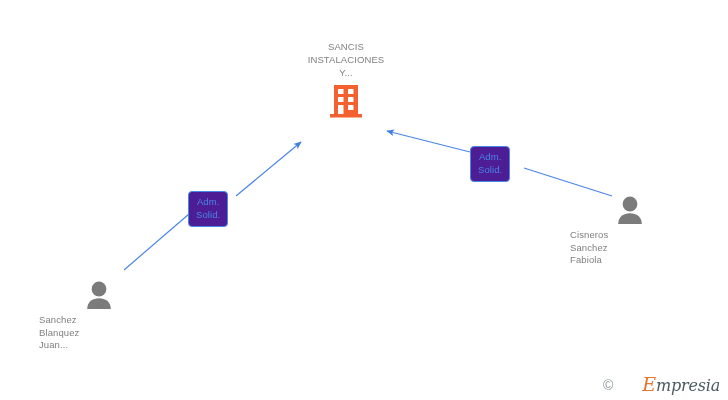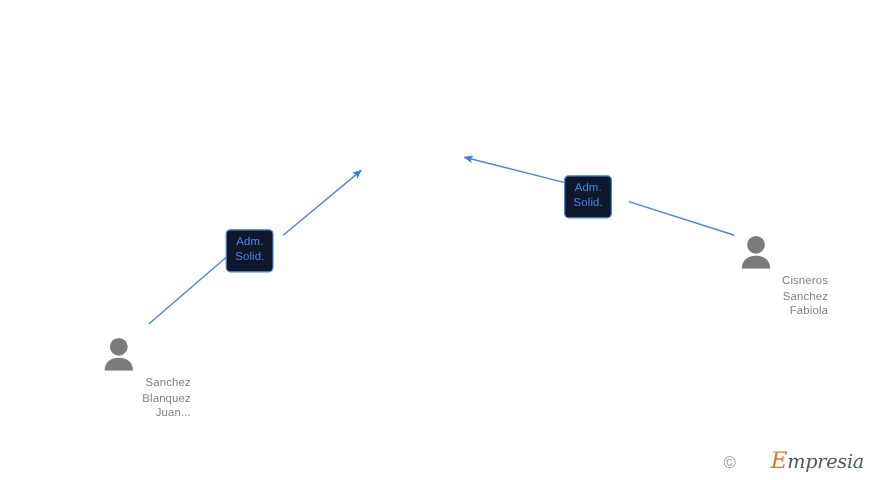--- a/index.html
+++ b/index.html
@@ -49,42 +49,42 @@
   }
   #company-node .company-icon-wrap {
     margin-top: 5px;
     display: flex;
     justify-content: center;
   }
   
   .person-node {
     position: absolute;
     width: 120px;
-    text-align: right;
+    text-align: left;
   }
   .person-node .person-icon-wrap {
     display: flex;
     justify-content: center;
   }
   .person-node .person-name {
     margin-top: 5px;
     font-size: 9.5px;
     line-height: 12.5px;
     color: #808080;
     letter-spacing: 0.1px;
     white-space: pre-line;
   }
   #person-node-left  { left: 39px;  top: 281px; }
   #person-node-right { left: 570px; top: 196px; }
 
   
   .relation-label {
     position: absolute;
     box-sizing: border-box;
-    background: #0f172a;
+    background: #4c1d95;
     border: 1px solid #4a86e8;
     border-radius: 4px;
     color: #4a86e8;
     font-size: 9.5px;
     line-height: 12.5px;
     text-align: center;
     padding: 4px 7px 5px 7px;
     white-space: pre-line;
     letter-spacing: 0.1px;
   }
@@ -133,20 +133,41 @@
 
     <line x1="124" y1="270" x2="189" y2="214" stroke="#4a86e8" stroke-width="1.2"></line>
 
     <line x1="236" y1="196" x2="301" y2="142" stroke="#4a86e8" stroke-width="1.2" marker-end="url(#arrowhead-blue)"></line>
 
     <line x1="612" y1="196" x2="524" y2="168" stroke="#4a86e8" stroke-width="1.2"></line>
 
     <line x1="470" y1="152" x2="387" y2="131" stroke="#4a86e8" stroke-width="1.2" marker-end="url(#arrowhead-blue)"></line>
   </svg>
 
+  <div id="company-node">
+    <div class="company-title">SANCIS
+INSTALACIONES
+Y...</div>
+    <div class="company-icon-wrap">
+      <svg width="32" height="34" viewBox="0 0 32 34" xmlns="http://www.w3.org/2000/svg">
+
+        <rect x="4" y="1" width="24" height="29" fill="#f4612f"></rect>
+
+        <rect x="0" y="30" width="32" height="3.5" fill="#f4612f"></rect>
+
+        <rect x="8" y="5" width="5.5" height="5" fill="#ffffff"></rect>
+        <rect x="18" y="5" width="5.5" height="5" fill="#ffffff"></rect>
+        <rect x="8" y="13" width="5.5" height="5" fill="#ffffff"></rect>
+        <rect x="18" y="13" width="5.5" height="5" fill="#ffffff"></rect>
+
+        <rect x="8" y="21" width="5.5" height="9" fill="#ffffff"></rect>
+        <rect x="18" y="21" width="5.5" height="5" fill="#ffffff"></rect>
+      </svg>
+    </div>
+  </div>
 
   <div id="person-node-left" class="person-node">
     <div class="person-icon-wrap">
       <svg width="30" height="28" viewBox="0 0 30 28" xmlns="http://www.w3.org/2000/svg">
         <circle cx="15" cy="8" r="7.4" fill="#7b7b7b"></circle>
         <path d="M3.2,28 C3.2,20.6 8.5,17.2 15,17.2 C21.5,17.2 26.8,20.6 26.8,28 Z" fill="#7b7b7b"></path>
       </svg>
     </div>
     <div class="person-name">Sanchez
 Blanquez

